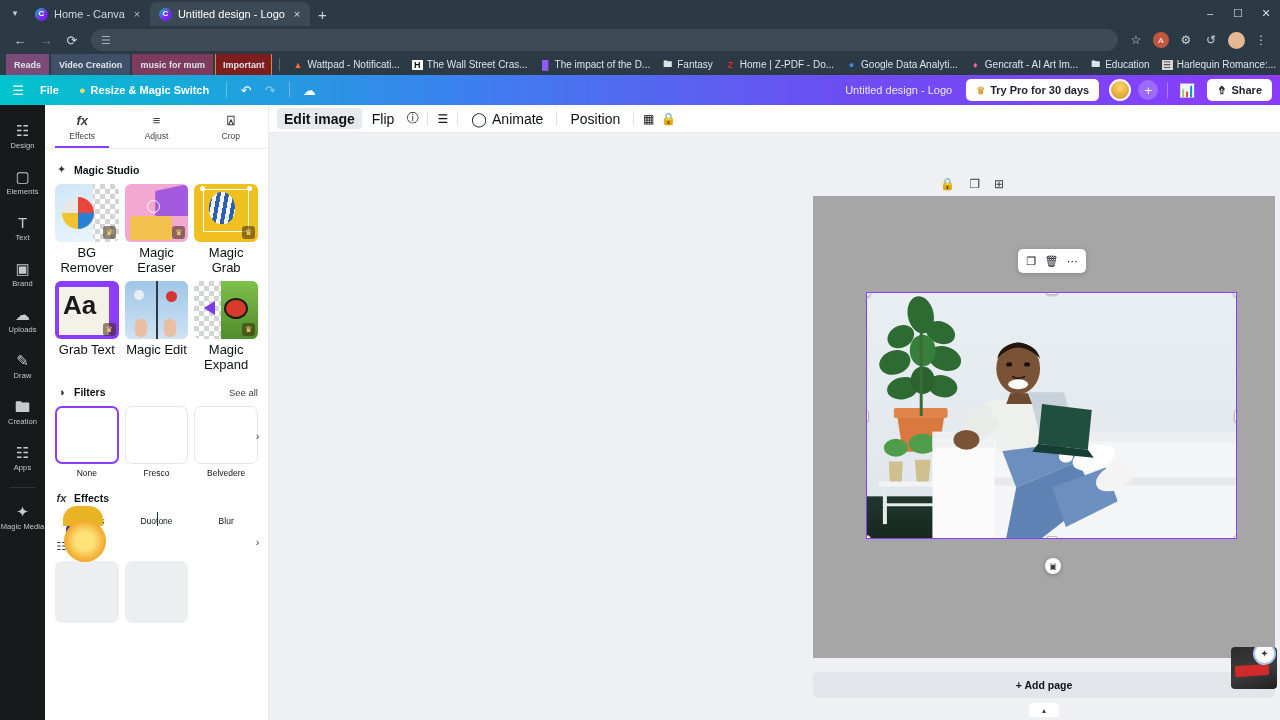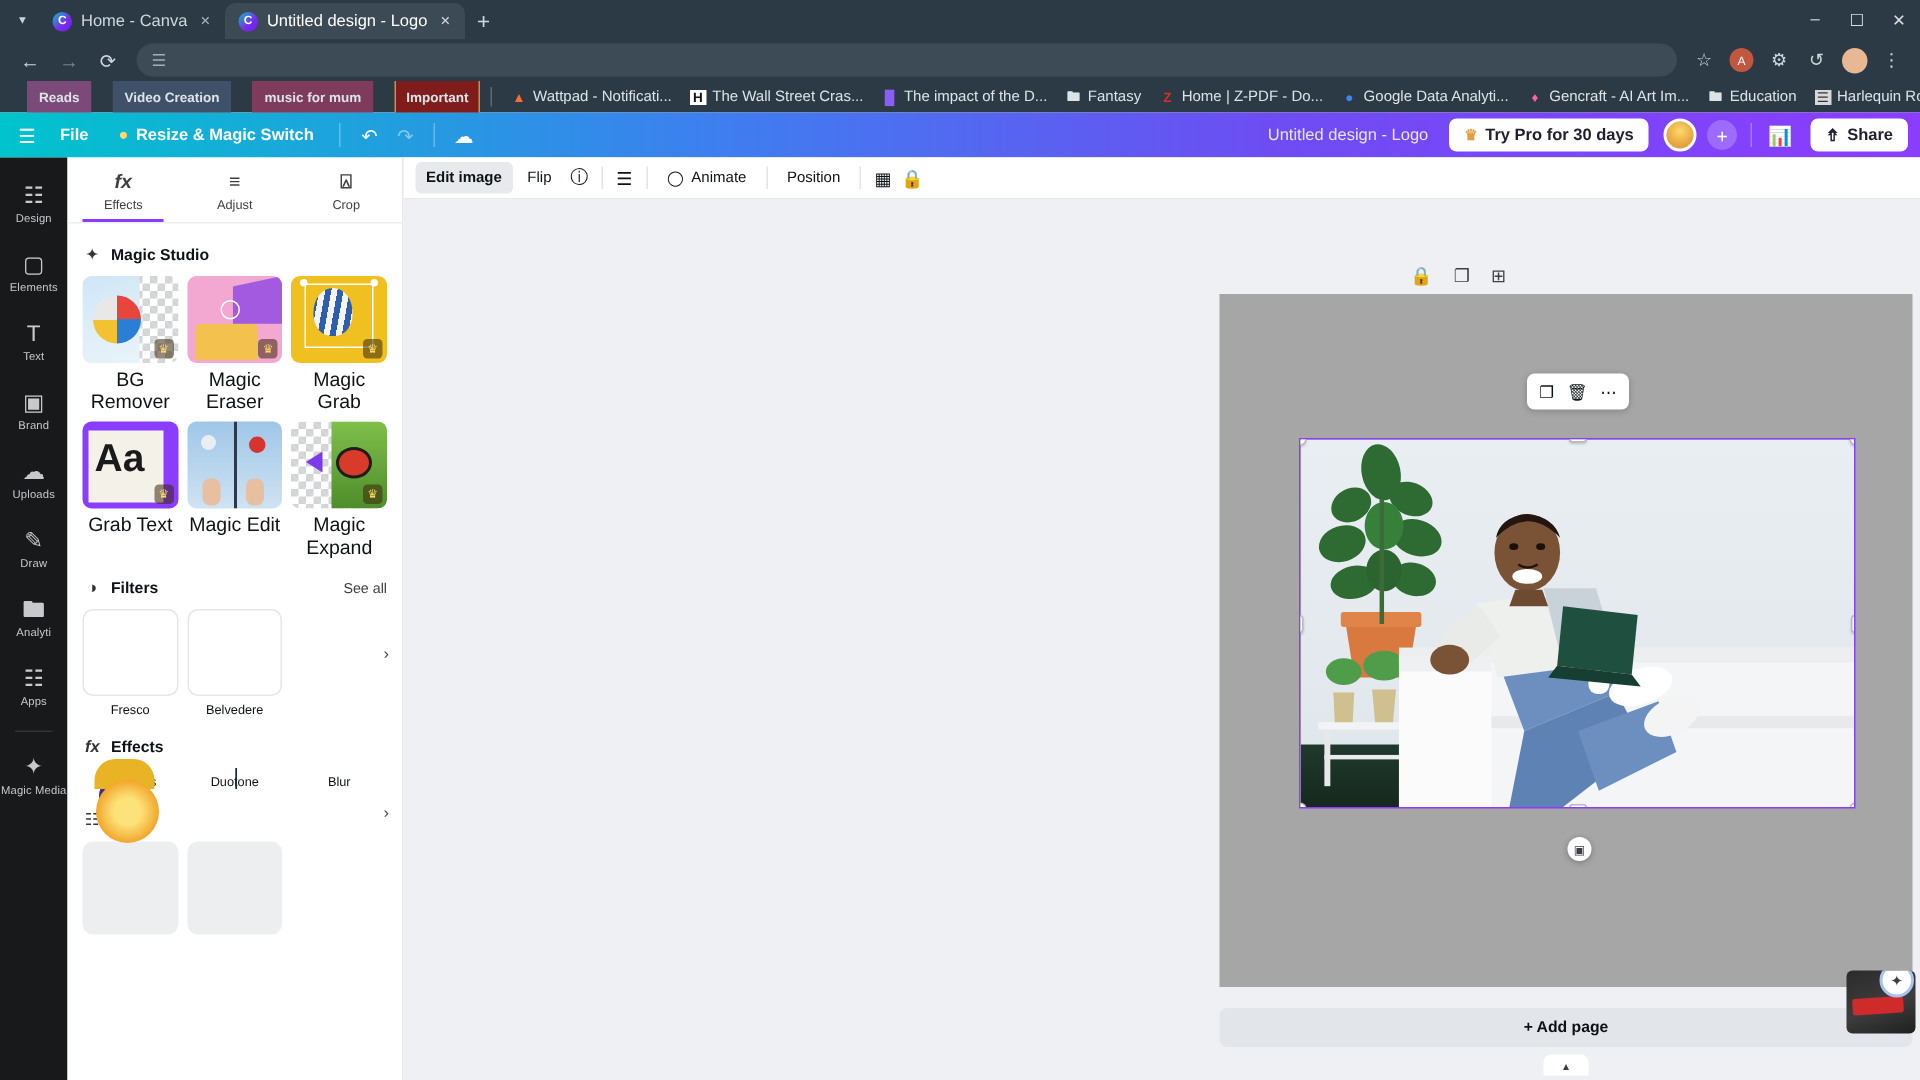--- a/index.html
+++ b/index.html
@@ -64,21 +64,21 @@
   .avatar-prof {
     width: 17px; height: 17px; border-radius: 50%; background: #e8b894;
   }
 
   .bookmarks {
     height: 21px; display: flex; align-items: center; gap: 2px; padding: 0 6px;
     font-size: 10px; color: #dce4e8; overflow: hidden; white-space: nowrap;
   }
   .bm { display: flex; align-items: center; gap: 4px; padding: 1px 5px; border-radius: 4px; flex: none; }
   .bm .bmi { font-size: 9px; flex: none; width: 11px; text-align: center; }
-  .bm-pill { border-radius: 9px; padding: 13px 7px; border: 1px solid transparent; font-weight: bold; font-size: 9px; margin-left: 12px; }
+  .bm-pill { border-radius: 9px; padding: 13px 7px; border: 1px solid transparent; font-weight: bold; font-size: 9px; }
   .bm-sep { width: 1px; height: 13px; background: #5a6a74; margin: 0 5px; flex: none; }
 
   
   .appbar {
     height: 30px; width: 1280px;
     background: linear-gradient(90deg,#00c4cc 0%,#3f7df0 38%,#6d4df2 66%,#8b3dff 100%);
     display: flex; align-items: center; padding: 0 8px; gap: 4px;
   }
   .ab-btn {
     height: 22px; display: flex; align-items: center; gap: 5px; padding: 0 8px;
@@ -176,21 +176,21 @@
   .apps-row { display: grid; grid-template-columns: repeat(3,1fr); gap: 6px; }
   .app-ph { width: 100%; height: 62px; border-radius: 7px; background: #eceef0; }
 
   
   .editor { flex: 1; display: flex; flex-direction: column; background: #eef0f4; min-width: 0; }
   .ctxbar {
     height: 28px; background: #fff; display: flex; align-items: center; gap: 3px;
     padding: 0 8px; border-bottom: 1px solid #e8e9ec; flex: none;
   }
   .ctx-btn { height: 21px; display: flex; align-items: center; gap: 5px; padding: 0 7px;
-             border-radius: 4px; font-size: 10px; color: #0d1216; }
+             border-radius: 4px; font-size: 14px; color: #0d1216; }
   .ctx-btn.on { background: #e8e9ec; font-weight: bold; }
   .ctx-ico { font-size: 12px; color: #0d1216; width: 17px; text-align: center;
              display: flex; align-items: center; justify-content: center; }
   .ctx-sep { width: 1px; height: 15px; background: #e2e4e7; margin: 0 3px; }
 
   .canvas-wrap { flex: 1; position: relative; overflow: hidden; }
 
   .page-tools {
     position: absolute; right: 276px; top: 44px; display: flex; gap: 14px;
     color: #3d3f45; font-size: 12px;
@@ -409,21 +409,21 @@
     <div class="rail-item">
       <span class="ri-ico">☁</span>
       <span class="ri-lb">Uploads</span>
     </div>
     <div class="rail-item">
       <span class="ri-ico">✎</span>
       <span class="ri-lb">Draw</span>
     </div>
     <div class="rail-item">
       <span class="ri-ico">🖿</span>
-      <span class="ri-lb">Analyti</span>
+      <span class="ri-lb">Creation</span>
     </div>
     <div class="rail-item">
       <span class="ri-ico">☷</span>
       <span class="ri-lb">Apps</span>
     </div>
     <div class="rail-sep"></div>
     <div class="rail-item">
       <span class="ri-ico">✦</span>
       <span class="ri-lb">Magic Media</span>
     </div>
@@ -508,20 +508,24 @@
           <div class="cname">Magic Expand</div>
         </div>
       </div>
 
       <div class="sec-head" style="margin-top:14px;">
         <span class="sh-ico">◑</span>
         <span class="sh-lb">Filters</span>
         <span class="sh-see">See all</span>
       </div>
       <div class="filtrow">
+        <div class="filtcard sel">
+          <div class="fthumb"></div>
+          <div class="cname">None</div>
+        </div>
         <div class="filtcard">
           <div class="fthumb"></div>
           <div class="cname">Fresco</div>
         </div>
         <div class="filtcard">
           <div class="fthumb"></div>
           <div class="cname">Belvedere</div>
         </div>
         <div class="chev-r">›</div>
       </div>

